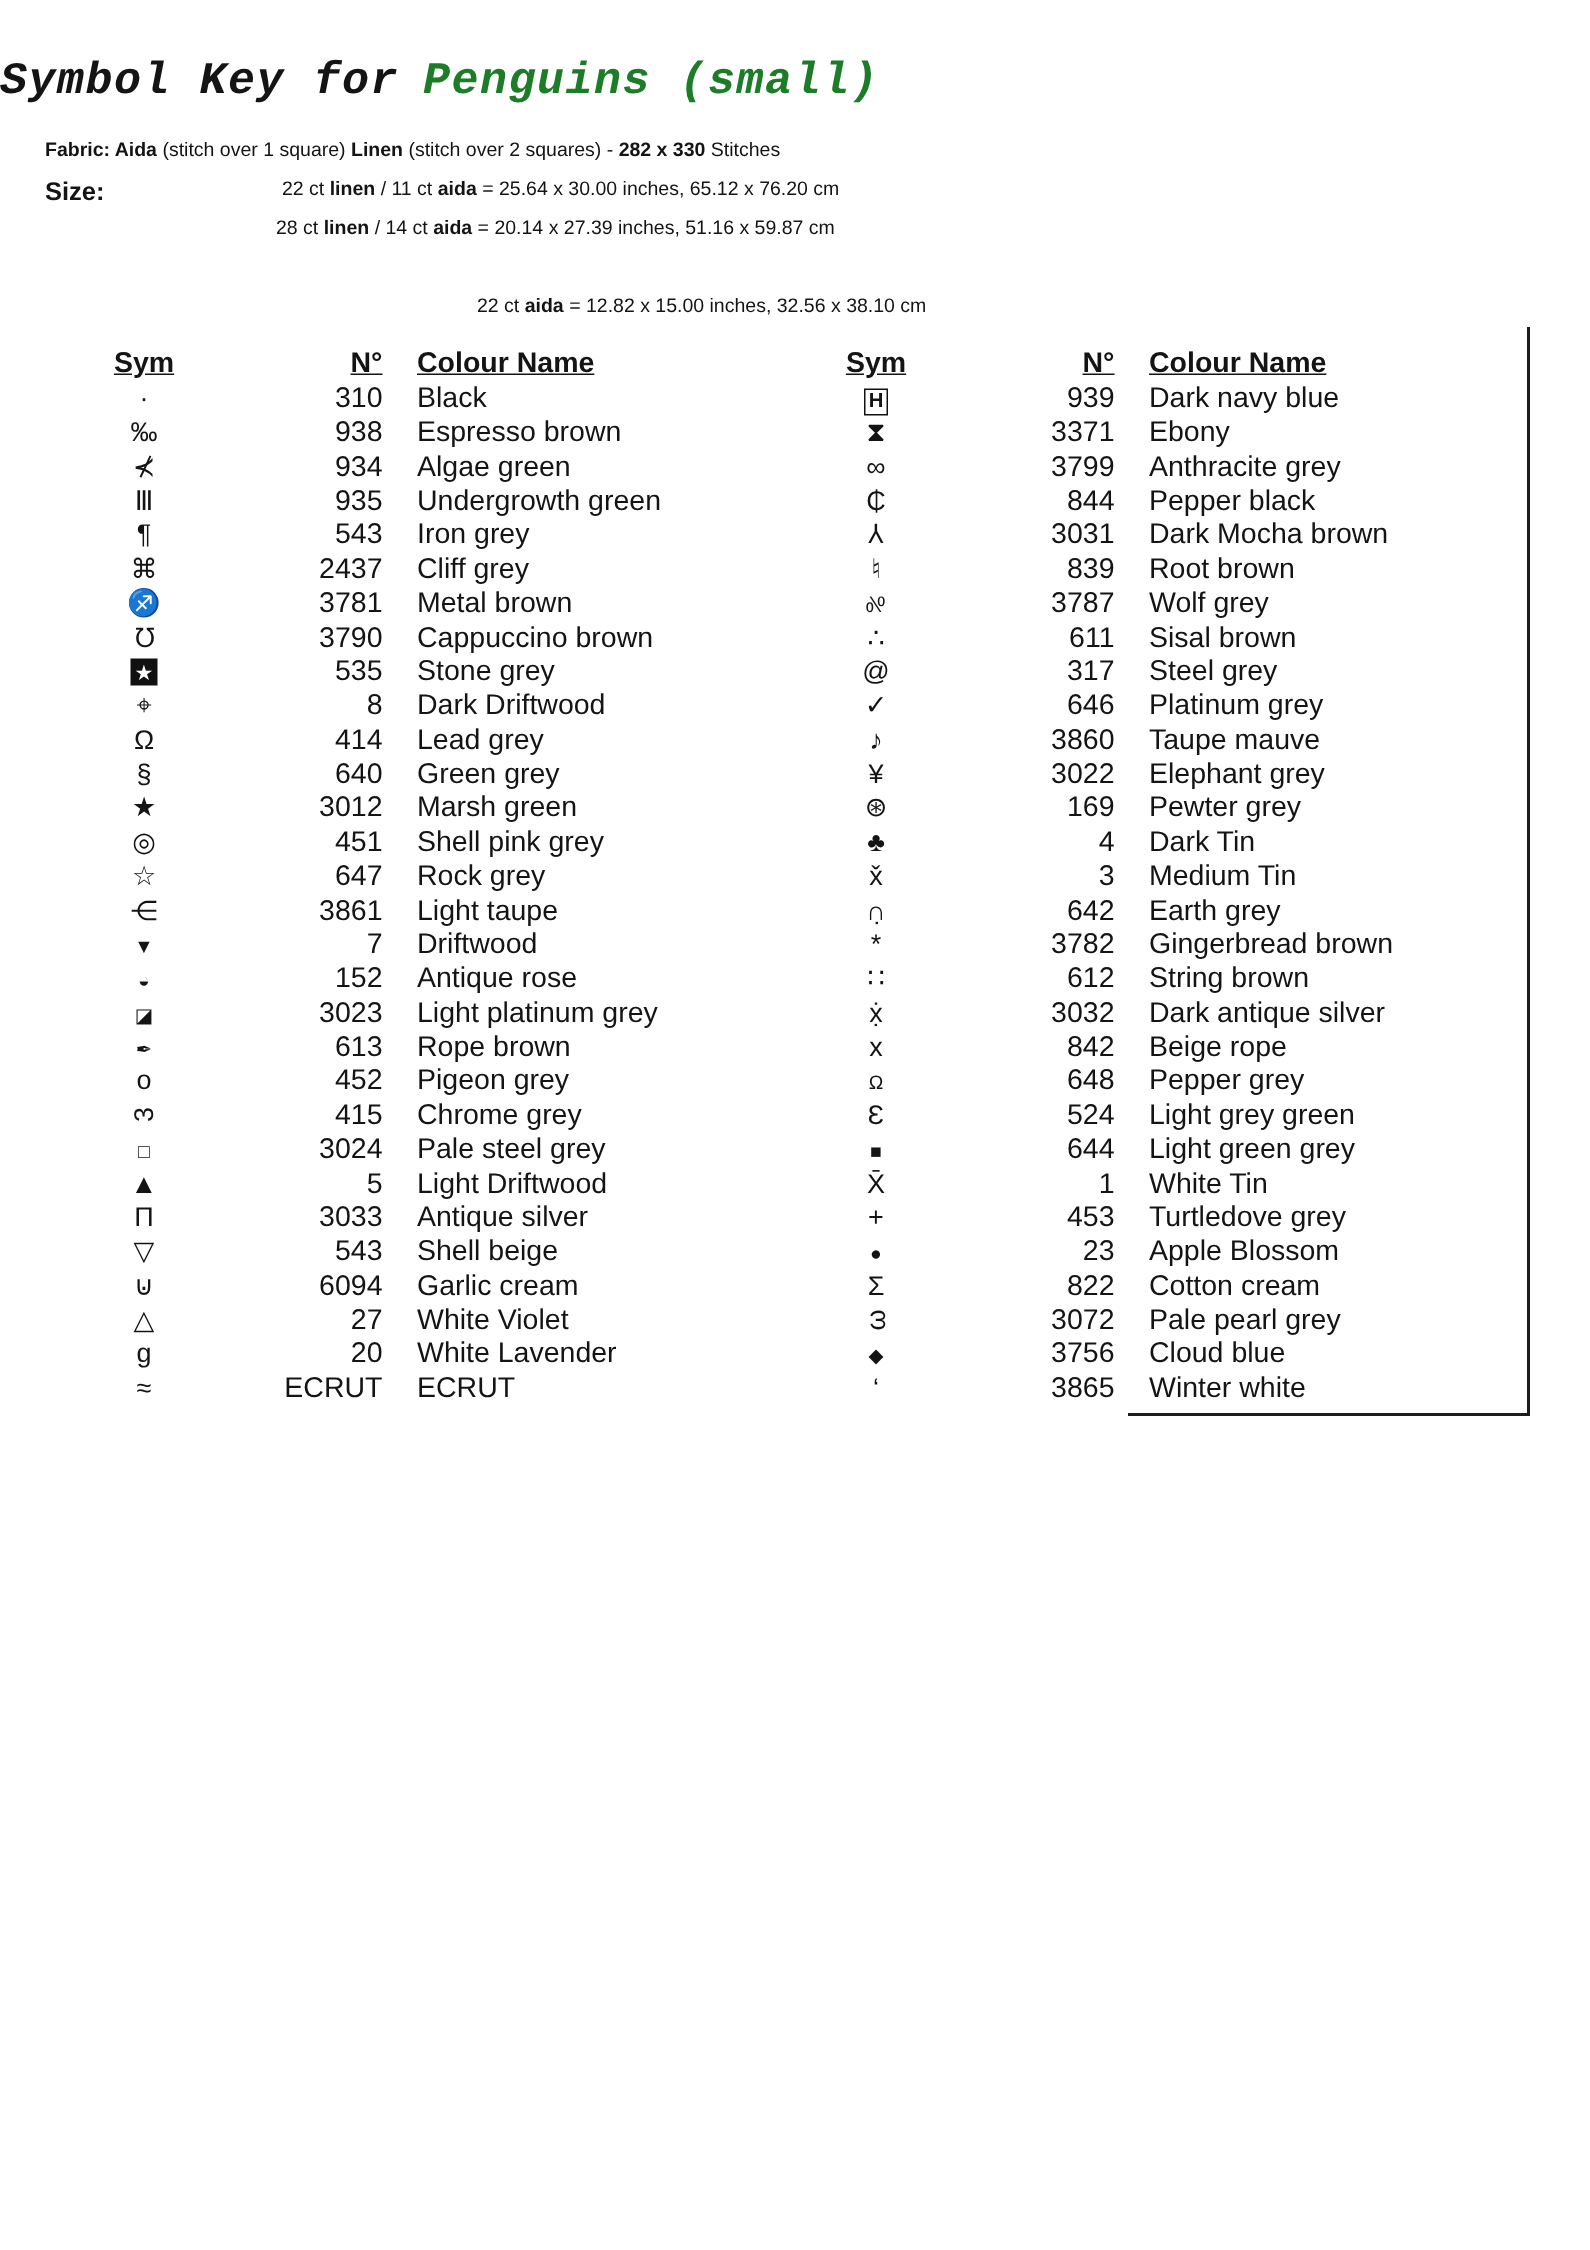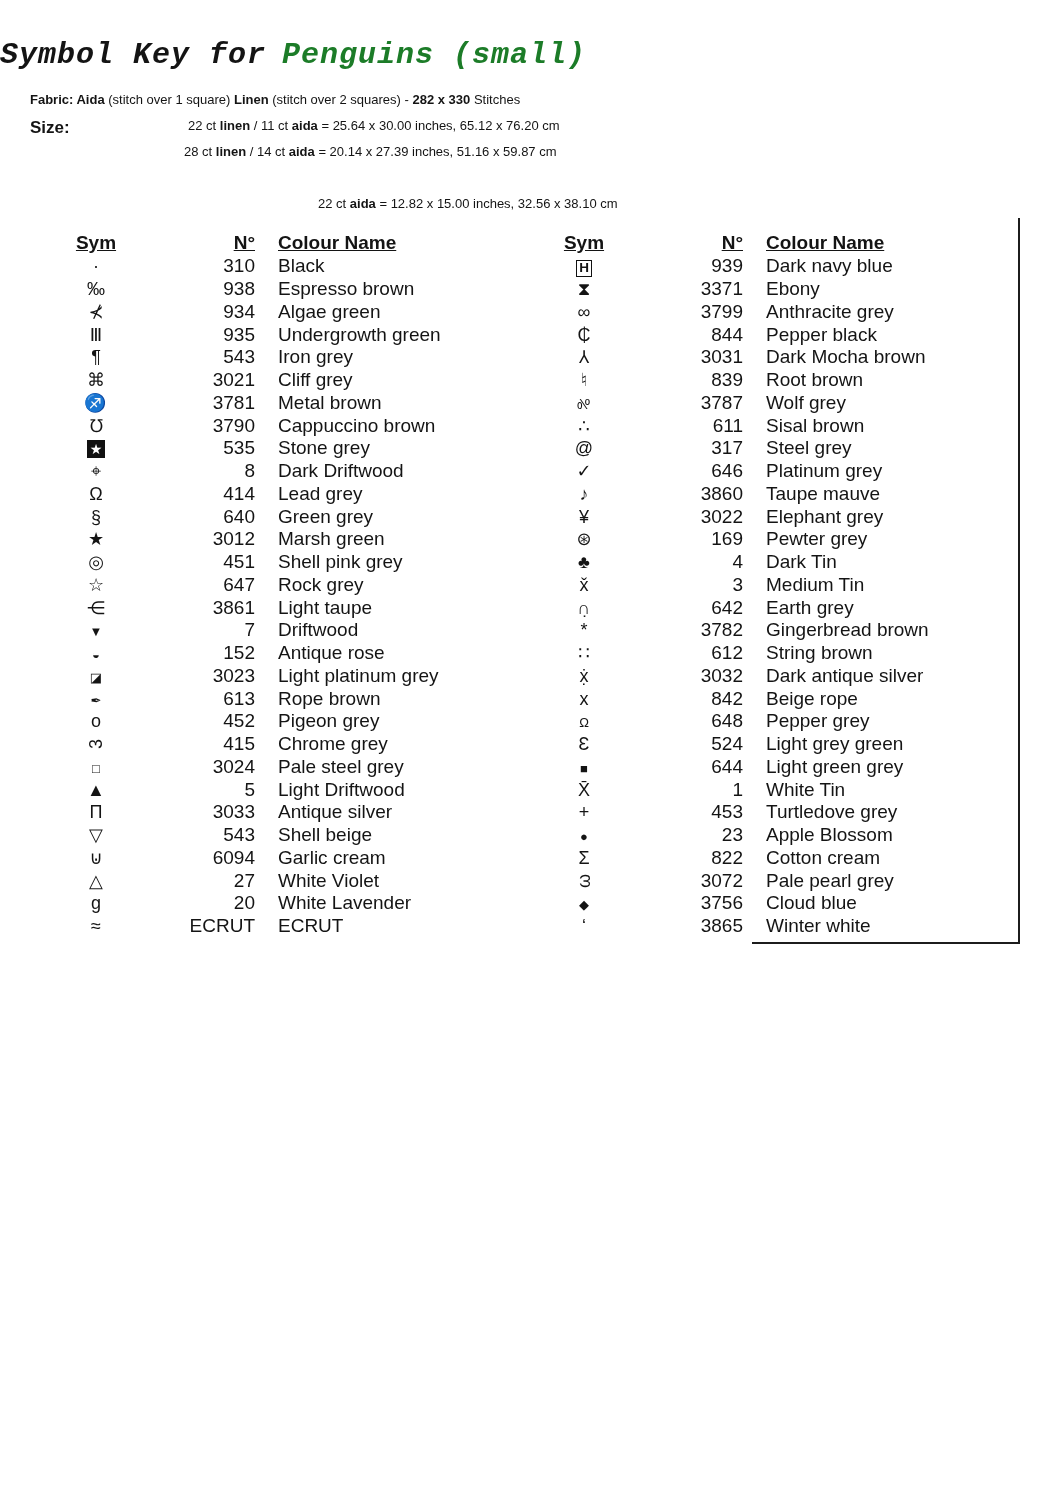--- a/index.html
+++ b/index.html
@@ -80,21 +80,21 @@
           <span class="c-num">935</span>
           <span class="c-name">Undergrowth green</span>
         </div>
         <div class="krow">
           <span class="c-sym"><span class="glyph">¶</span></span>
           <span class="c-num">543</span>
           <span class="c-name">Iron grey</span>
         </div>
         <div class="krow">
           <span class="c-sym"><span class="glyph">⌘</span></span>
-          <span class="c-num">3021</span>
+          <span class="c-num">2437</span>
           <span class="c-name">Cliff grey</span>
         </div>
         <div class="krow">
           <span class="c-sym"><span class="glyph">♐</span></span>
           <span class="c-num">3781</span>
           <span class="c-name">Metal brown</span>
         </div>
         <div class="krow">
           <span class="c-sym"><span class="glyph">℧</span></span>
           <span class="c-num">3790</span>

